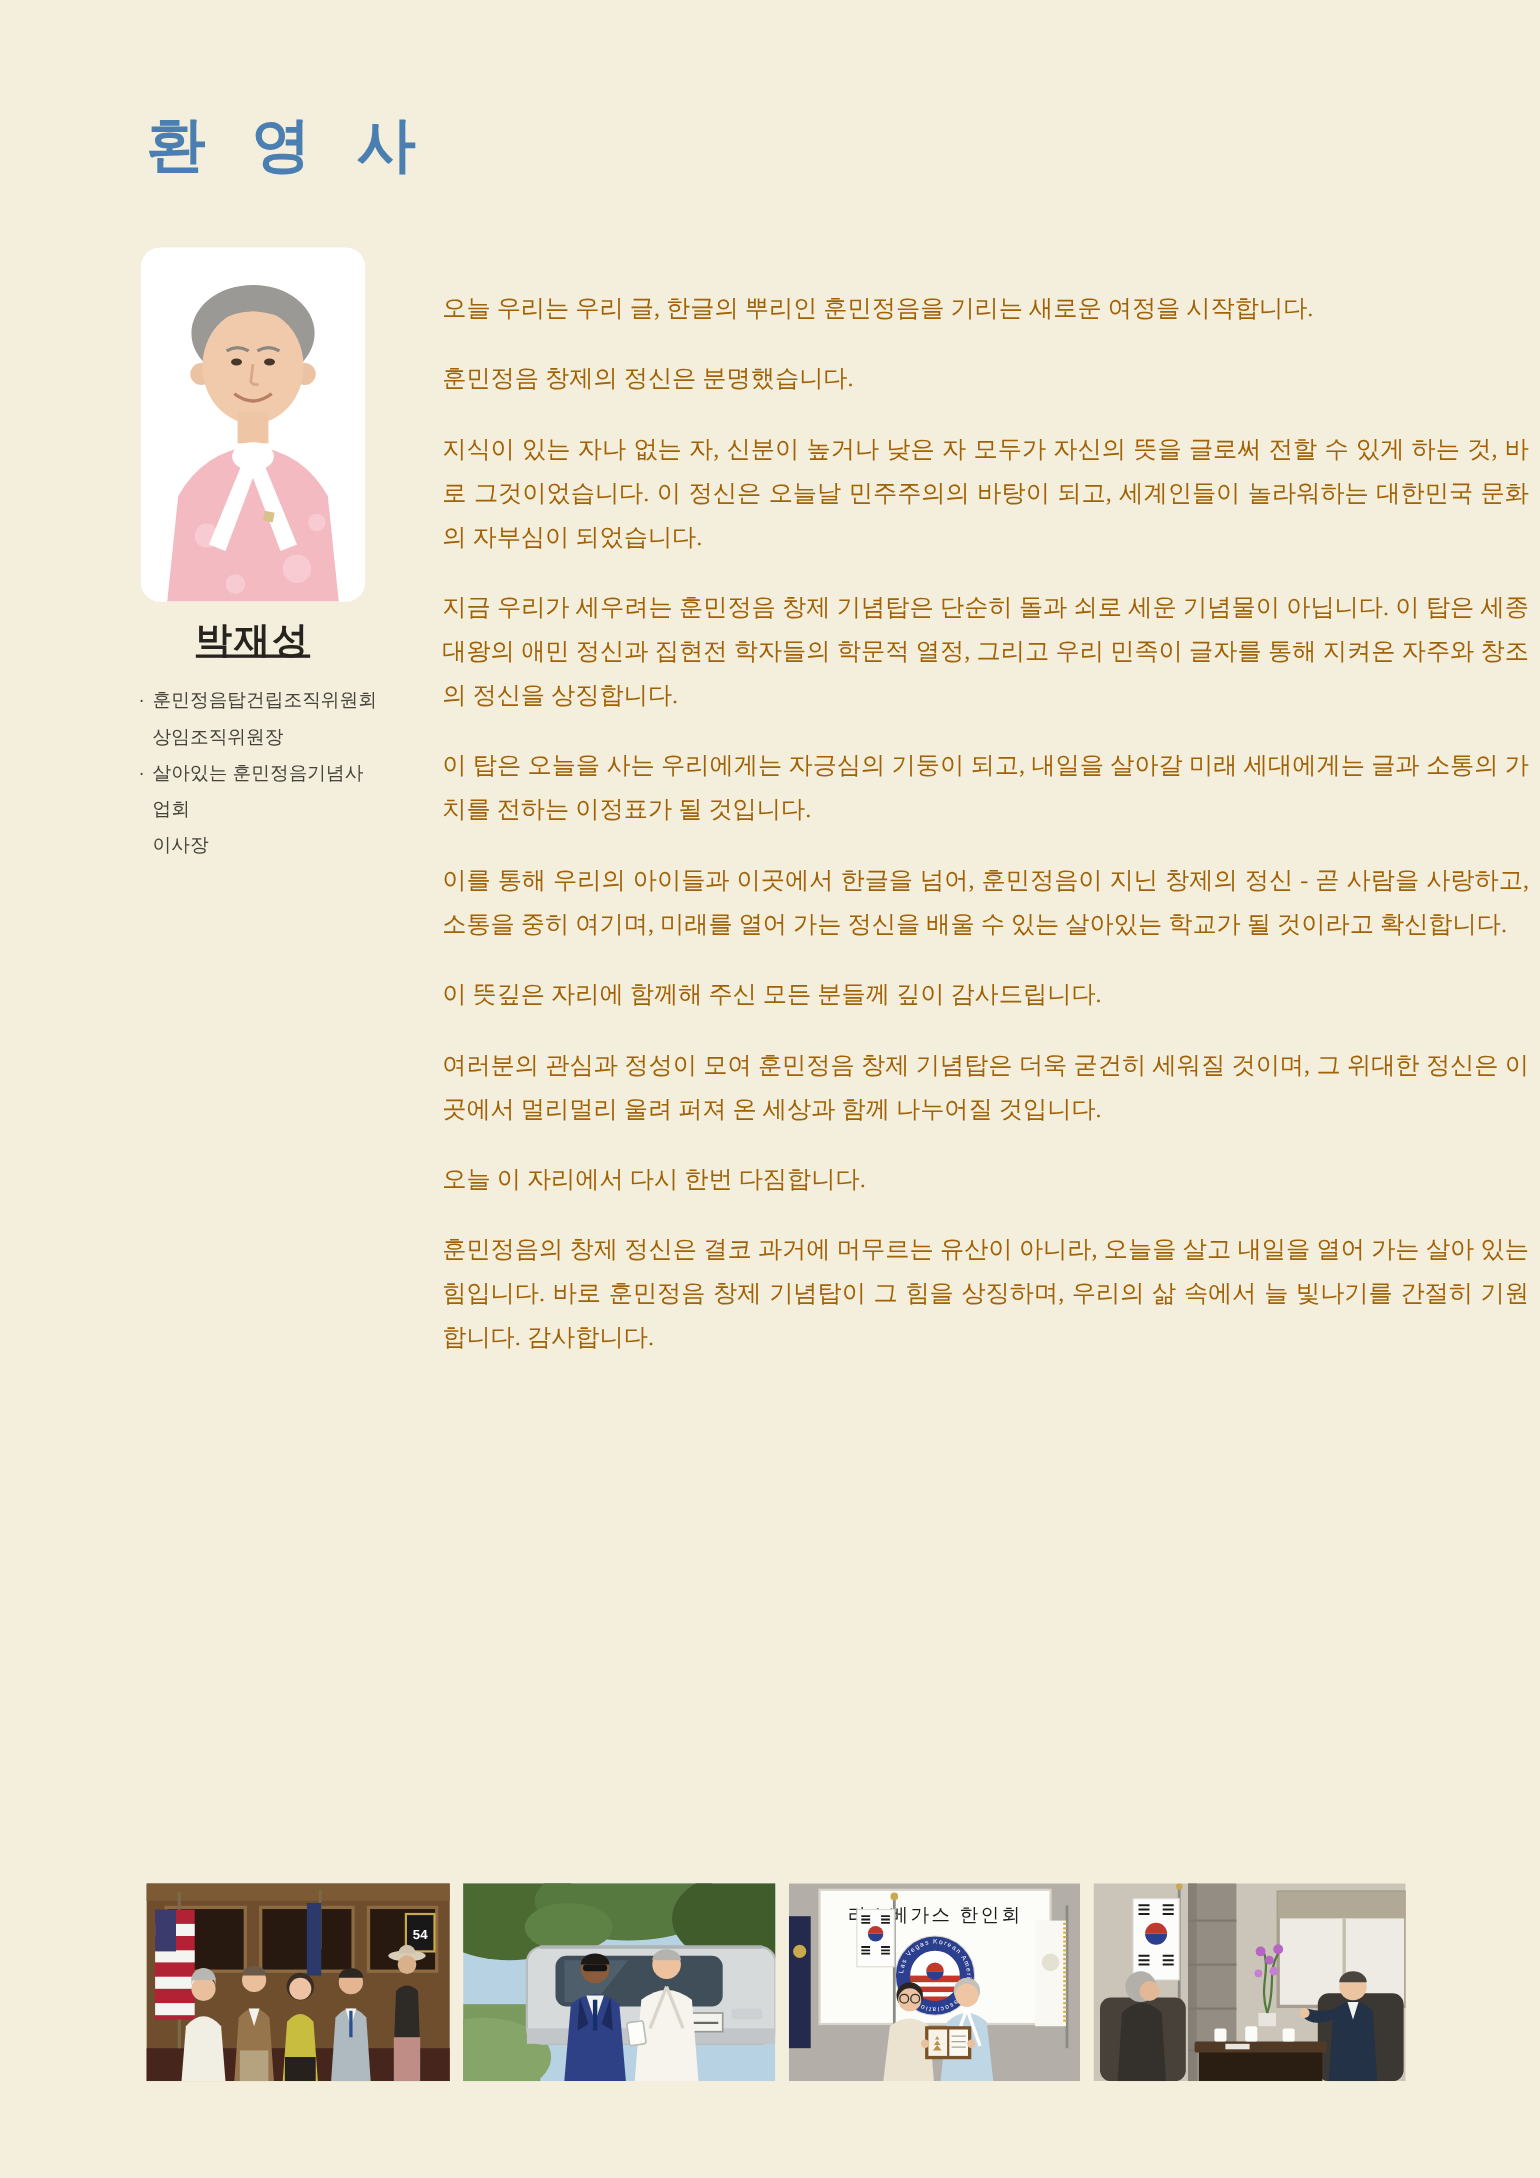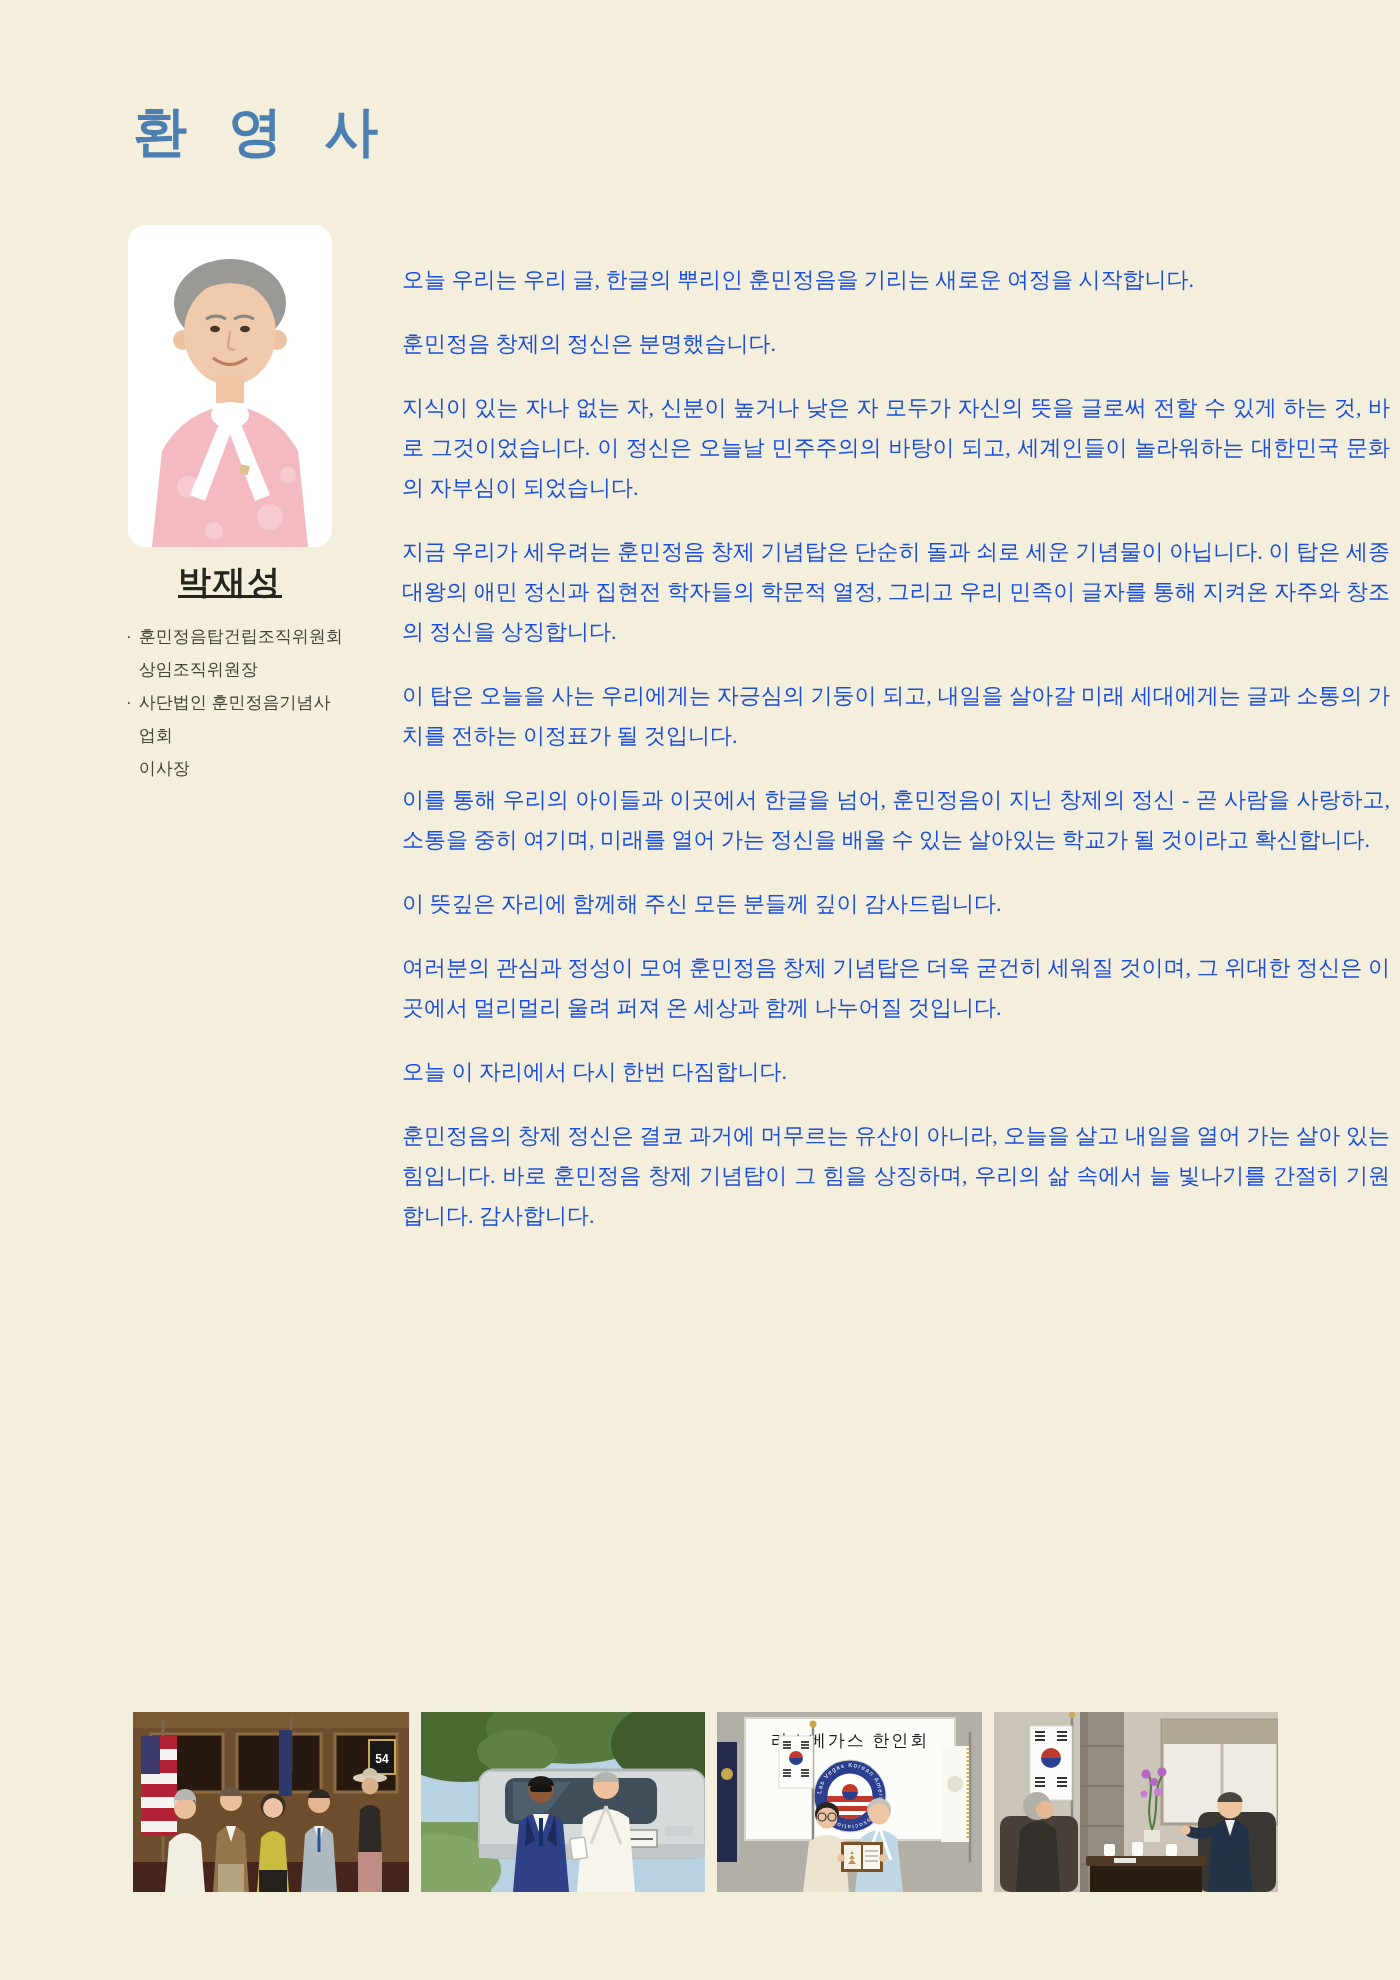--- a/index.html
+++ b/index.html
@@ -24,21 +24,21 @@
     position:absolute; left:126px; top:620px; width:220px;
     list-style:none; margin:0; padding:0;
     font-family:"Liberation Sans","DejaVu Sans",sans-serif;
     font-size:17px; line-height:33px; color:#45423a;
   }
   .author-titles li { display:flex; gap:7px; }
   .author-titles .bullet { flex:0 0 auto; }
   .author-titles .tt { white-space:pre-line; }
   .speech {
     position:absolute; left:402px; top:260px; width:988px;
-    font-size:22px; line-height:40px; color:#1d4ed8;
+    font-size:22px; line-height:40px; color:#a16207;
     text-align:justify; word-break:break-all;
   }
   .speech p { margin:0 0 24px 0; white-space:pre-line; }
   .photo-strip {
     position:absolute; left:133px; top:1712px; height:180px;
     display:flex; gap:12px;
   }
   .photo-strip figure { margin:0; height:180px; overflow:hidden; }
   .ph1 { width:276px; } .ph2 { width:284px; } .ph3 { width:265px; } .ph4 { width:284px; }
   .photo-strip svg, .portrait svg { display:block; width:100%; height:100%; }
@@ -83,21 +83,21 @@
   <ul class="author-titles">
 
       <li>
         <span class="bullet">·</span>
         <span class="tt">훈민정음탑건립조직위원회
 상임조직위원장</span>
       </li>
 
       <li>
         <span class="bullet">·</span>
-        <span class="tt">사단법인 훈민정음기념사업회
+        <span class="tt">살아있는 훈민정음기념사업회
 이사장</span>
       </li>
     </ul>
 
   <main class="speech">
 
       <p>오늘 우리는 우리 글, 한글의 뿌리인 훈민정음을 기리는 새로운 여정을 시작합니다.</p>
 
 
       <p>훈민정음 창제의 정신은 분명했습니다.</p>

